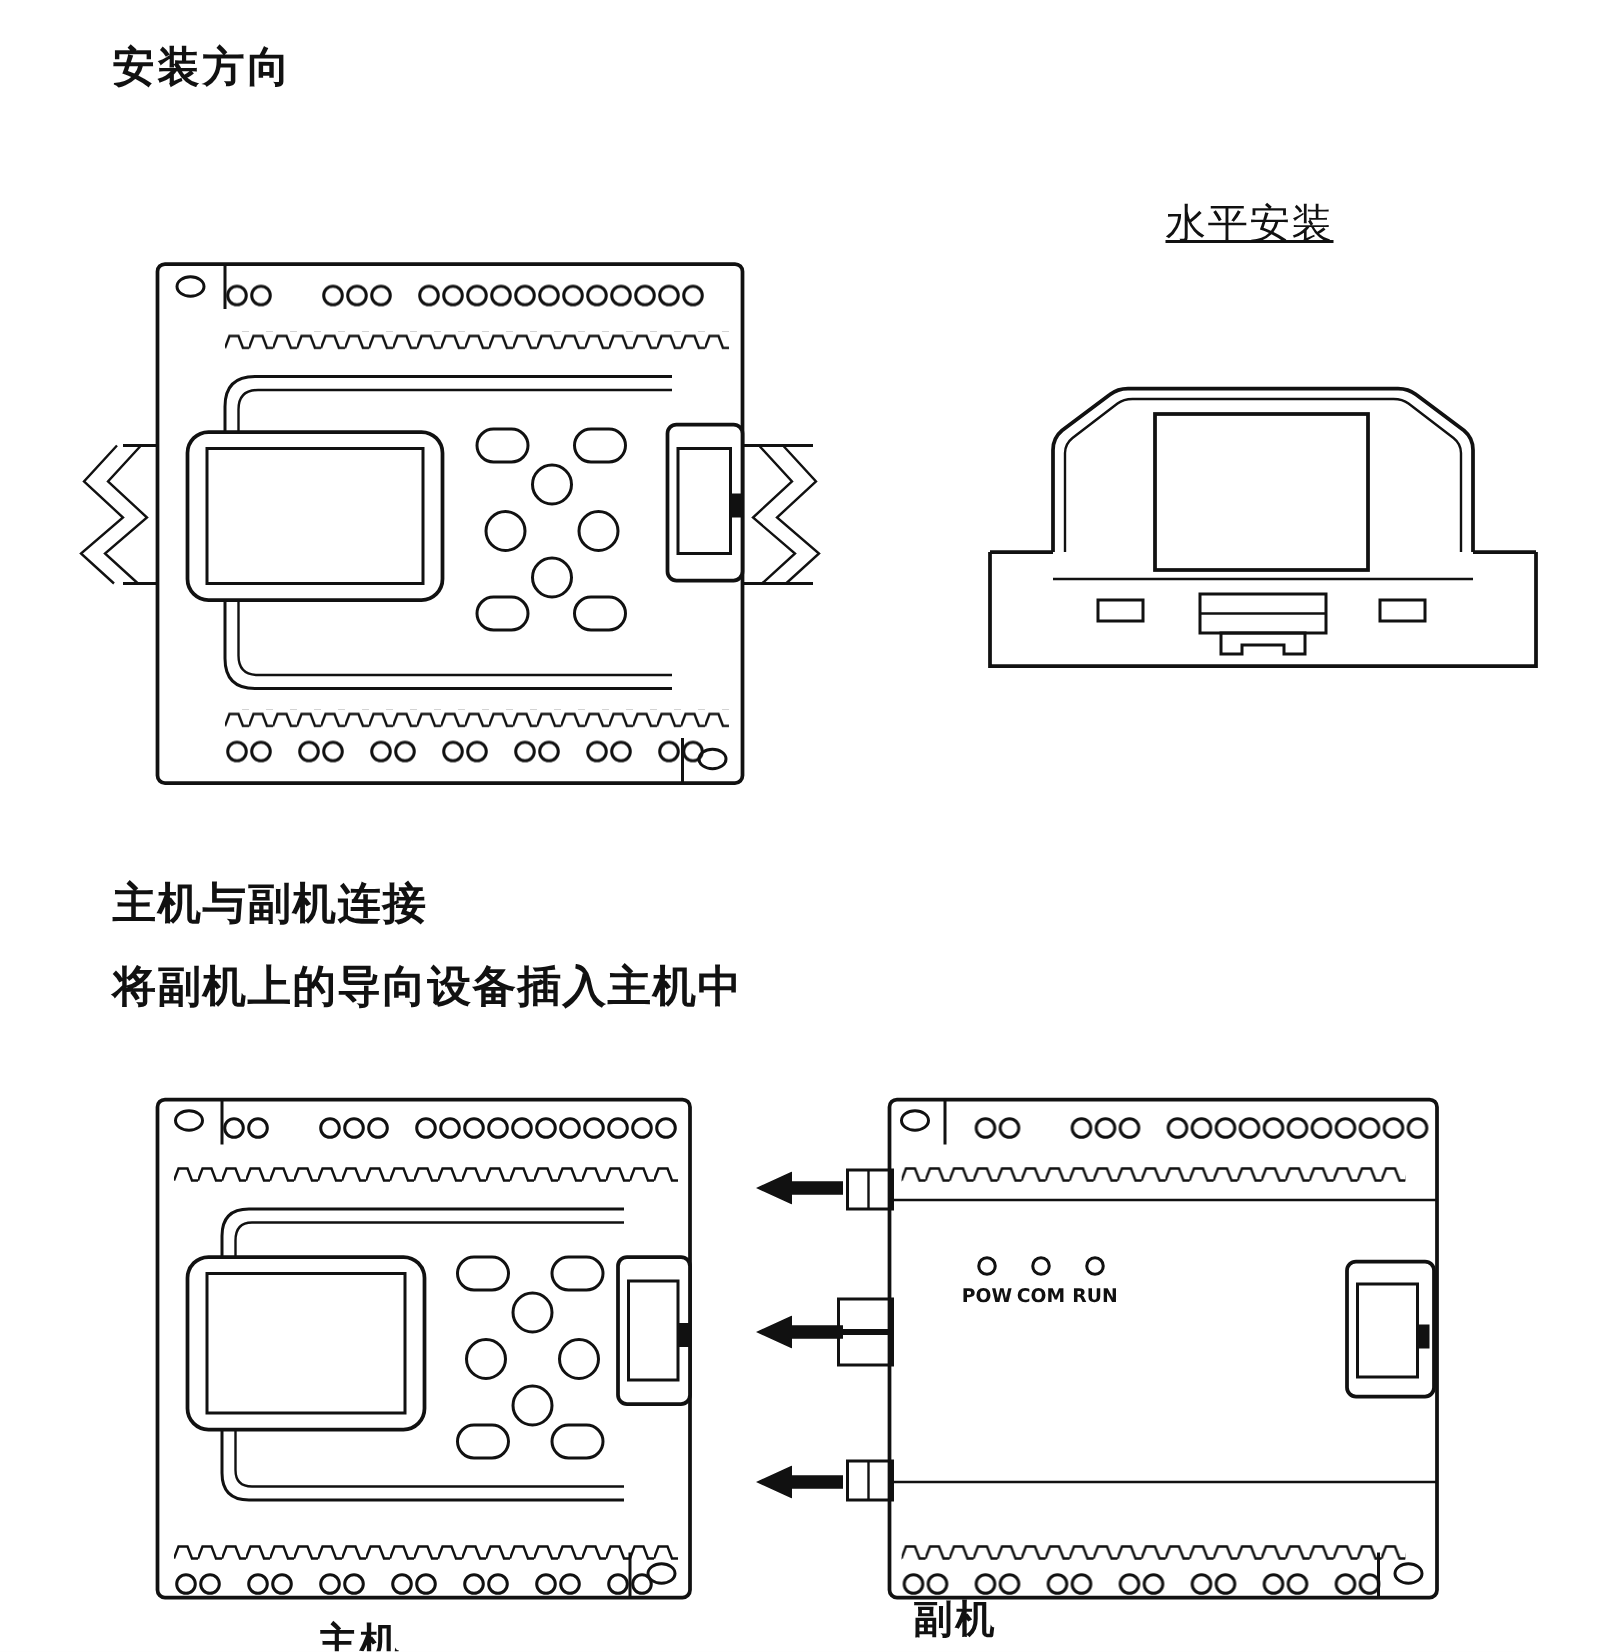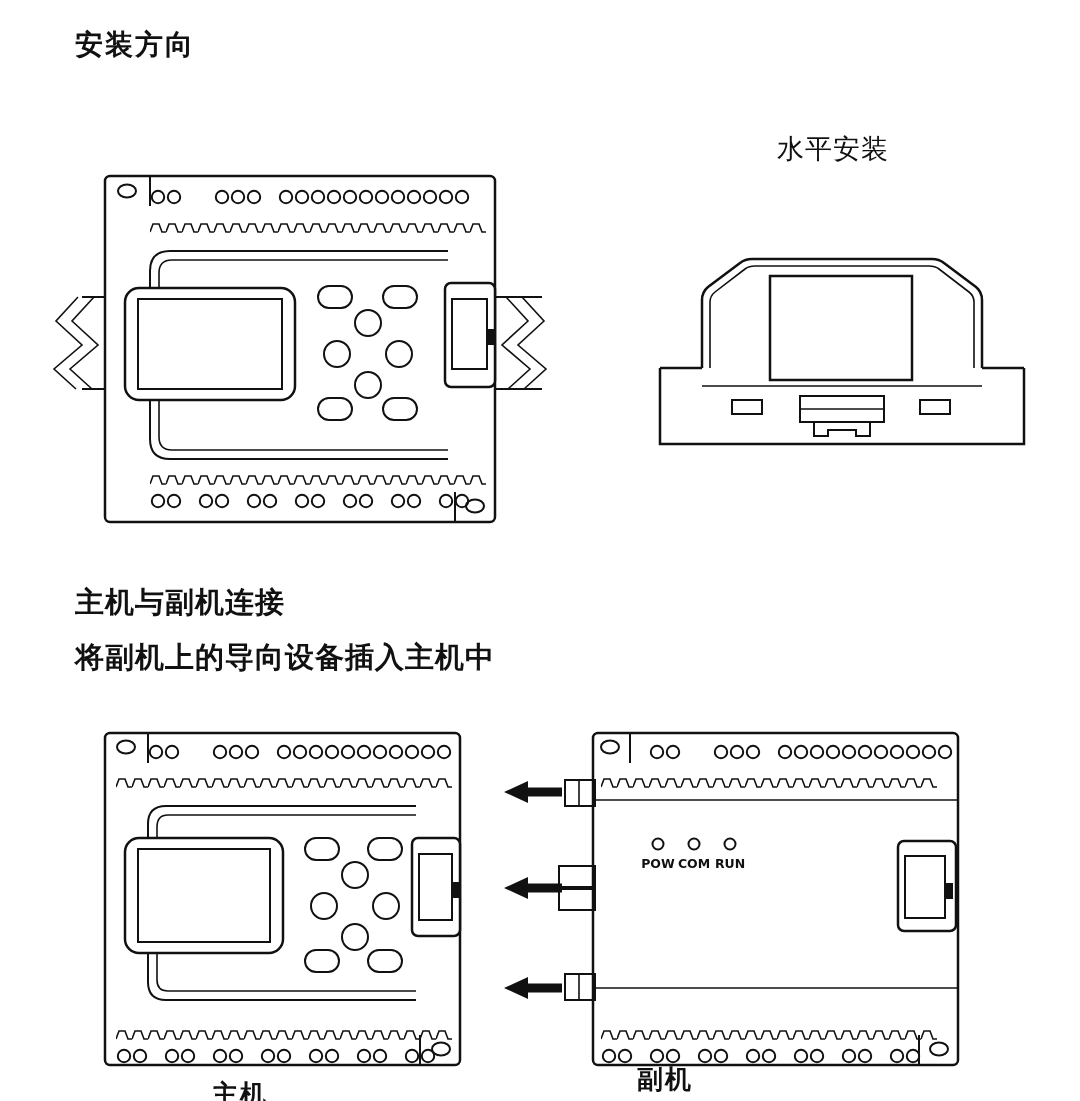--- a/index.html
+++ b/index.html
@@ -18,21 +18,21 @@
   .ln16{fill:none;stroke:#111;stroke-width:1.6;}
   .led-label{font:700 12.5px "DejaVu Sans",sans-serif;fill:#111;}
 </style>
 </head>
 <body>
 
 <div class="page">
 
   <h1 class="abs heading" style="left:75px;top:26px;">安装方向</h1>
 
-  <div class="abs seclabel" style="left:777px;top:131px;">水平安装</div>
+  <div class="abs seclabel" style="left:777px;top:131px;text-decoration:underline;">水平安装</div>
 
   <svg class="abs" style="left:38px;top:173px;" width="520" height="352" viewBox="0 0 520 352">
     <defs>
       <pattern id="dots" width="16" height="16" patternUnits="userSpaceOnUse">
         <circle cx="8" cy="8" r="6.2" fill="none" stroke="#111" stroke-width="2"></circle>
       </pattern>
       <pattern id="cast" width="16" height="12" patternUnits="userSpaceOnUse">
         <path d="M0,11 L3,3 L9,3 L12,11 L16,11" fill="none" stroke="#111" stroke-width="1.6"></path>
       </pattern>
     </defs>
@@ -252,15 +252,15 @@
     <polygon points="0,11 24,0 24,6.5 58,6.5 58,15.5 24,15.5 24,22" fill="#111"></polygon>
   </svg>
   <svg class="abs" style="left:504px;top:877px;" width="58" height="22" viewBox="0 0 58 22">
     <polygon points="0,11 24,0 24,6.5 58,6.5 58,15.5 24,15.5 24,22" fill="#111"></polygon>
   </svg>
   <svg class="abs" style="left:504px;top:977px;" width="58" height="22" viewBox="0 0 58 22">
     <polygon points="0,11 24,0 24,6.5 58,6.5 58,15.5 24,15.5 24,22" fill="#111"></polygon>
   </svg>
 
   <div class="abs unit-label" style="left:212px;top:1062px;margin-top:15px;">主机</div>
-  <div class="abs unit-label" style="left:609px;top:1062px;margin-left:28px;">副机</div>
+  <div class="abs unit-label" style="left:609px;top:1062px;">副机</div>
 
 </div>
 
 </body></html>

